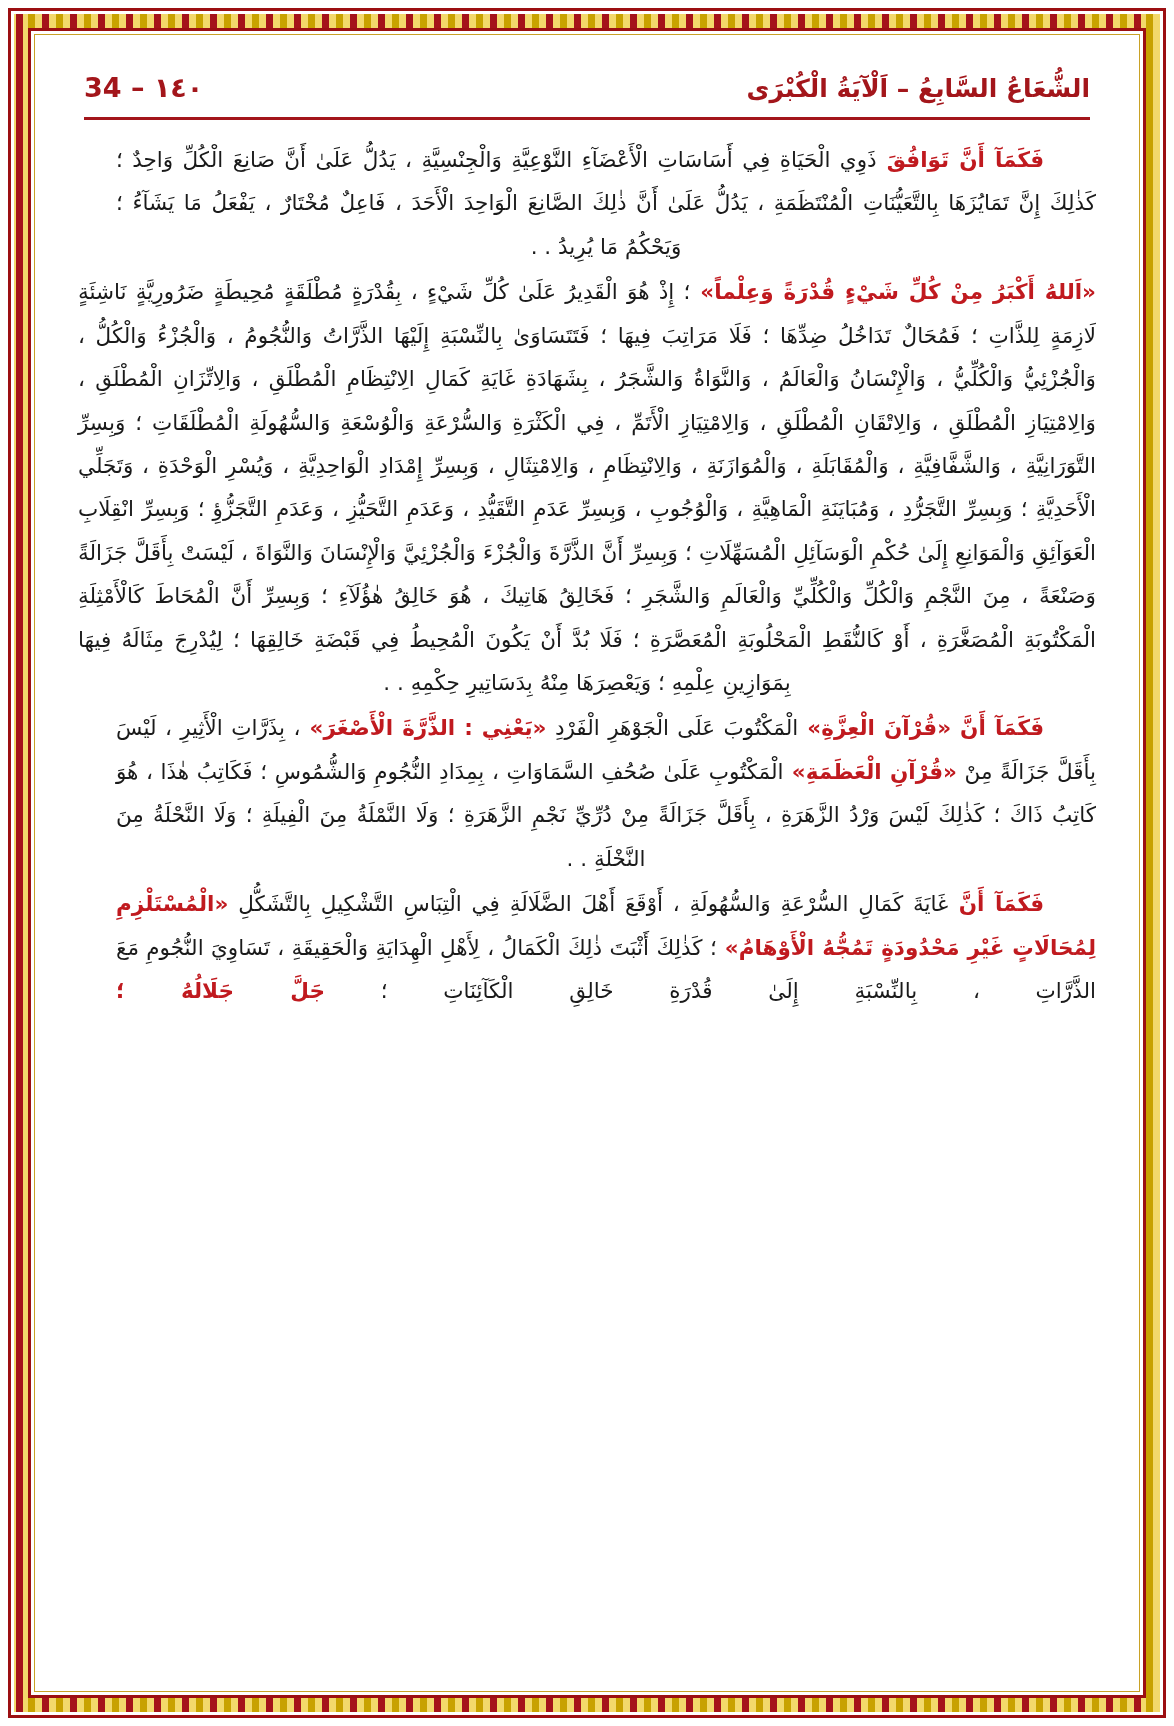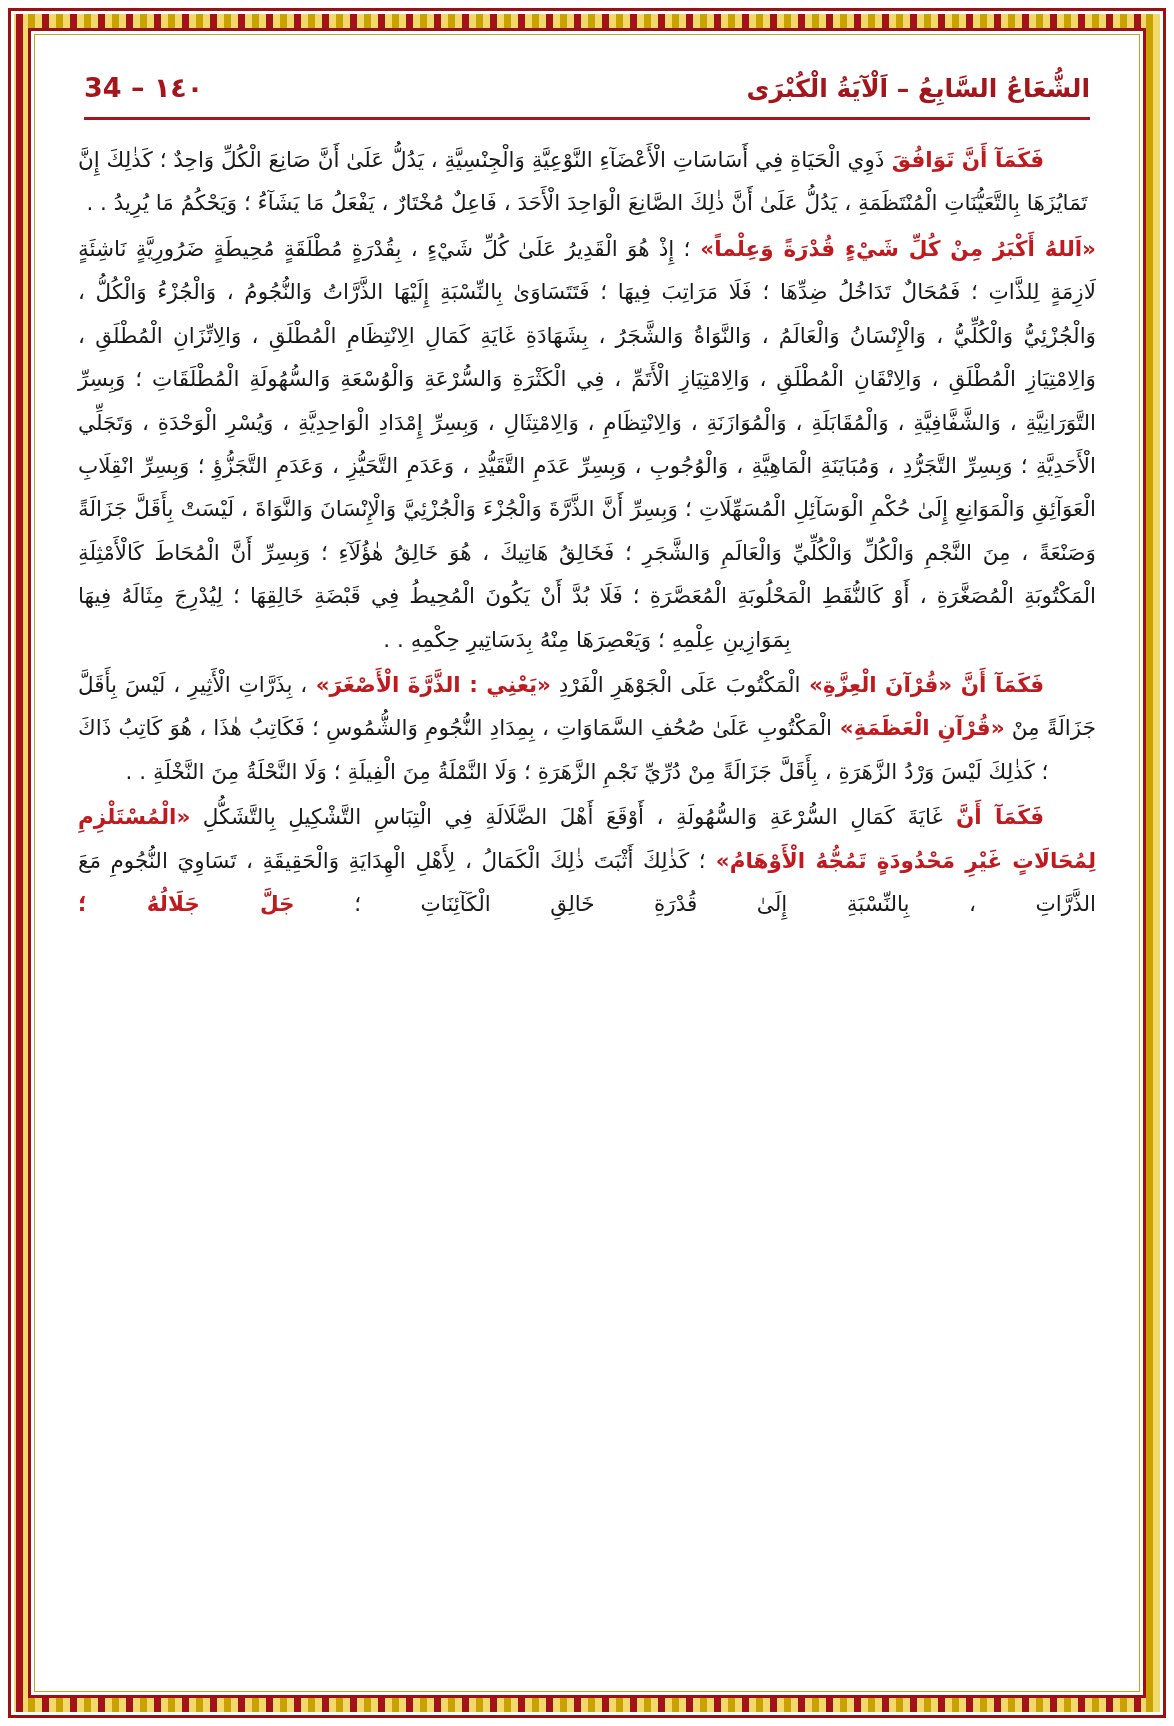--- a/index.html
+++ b/index.html
@@ -102,20 +102,21 @@
     text-align-last: justify;
     padding: 0 6px;
   }
   .para {
     margin: 0 0 2px 0;
     text-align: justify;
     text-align-last: justify;
   }
   .para.indent {
     text-indent: 52px;
+    margin-left: 38px;
   }
   .para.last-center {
     text-align-last: center;
   }
   .red {
     color: #c01a1f;
     font-weight: bold;
   }
   .blk {
     color: #1a1a1a;

